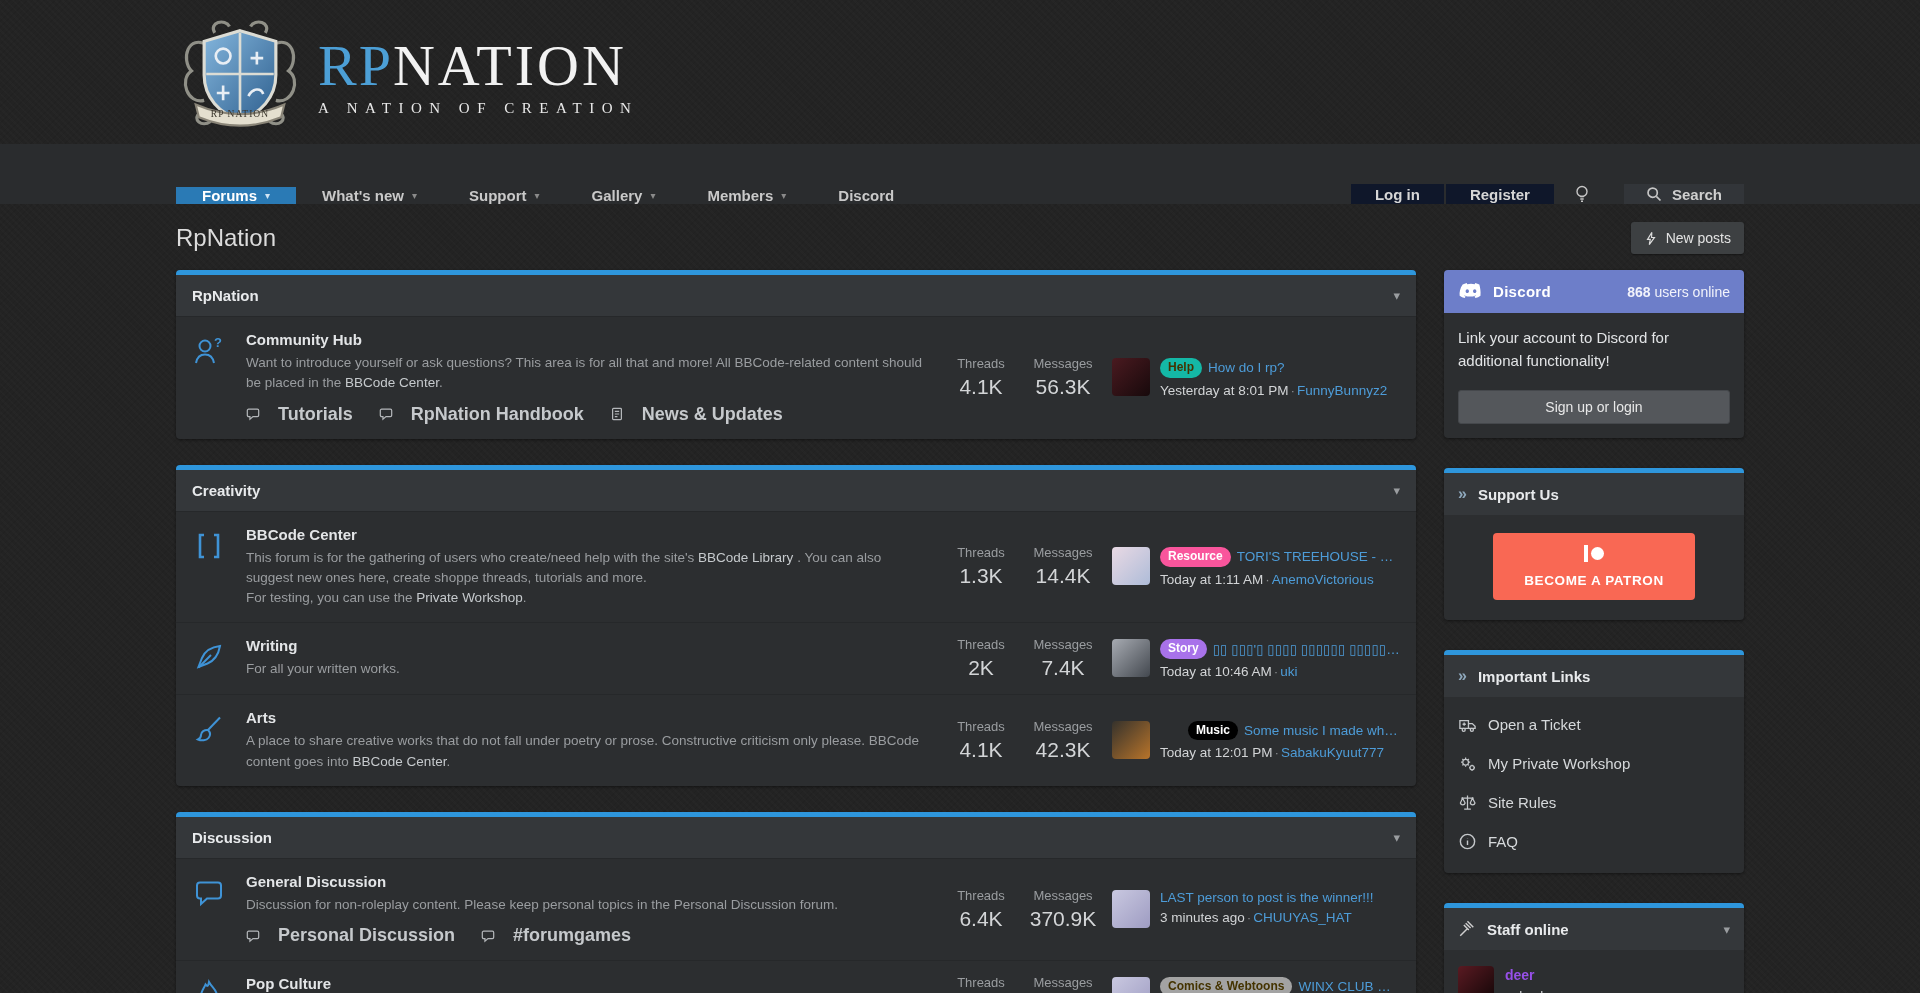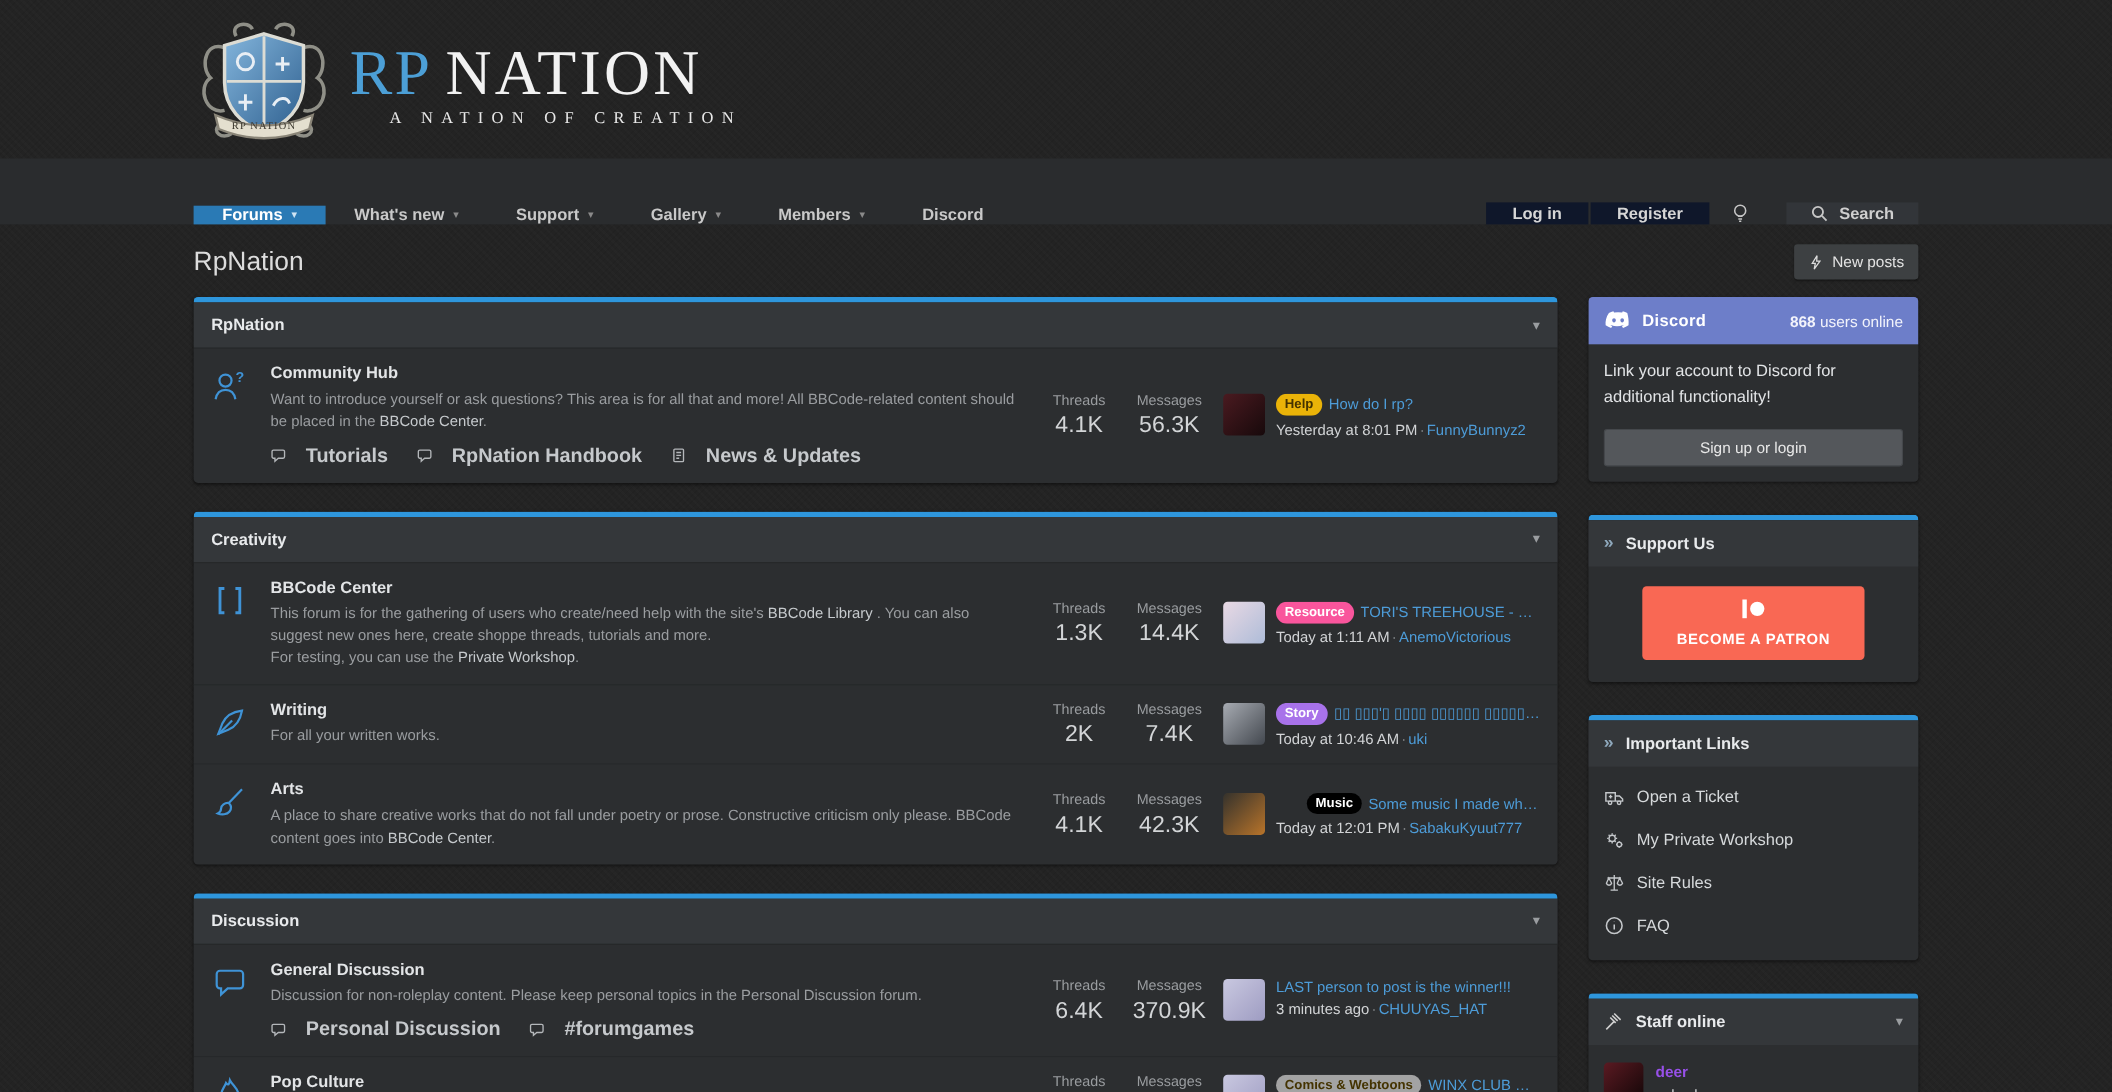--- a/index.html
+++ b/index.html
@@ -14,24 +14,24 @@
   }
   a { text-decoration:none; cursor:pointer; }
   .container { width:1568px; margin:0 auto; }
 
   
   .site-header { height:144px; }
   .header-inner { display:flex; align-items:center; height:100%; }
   .logo { display:flex; align-items:center; gap:14px; padding-top:4px; }
   .crest { width:128px; height:116px; }
   .wordmark { font-family:"Liberation Serif",serif; }
-  .wordline { display:flex; align-items:baseline; gap:12px; }
+  .wordline { display:flex; align-items:baseline; }
   .wm-rp { font-size:58px; color:#4c9fd6; letter-spacing:2px; }
   .wm-nation { font-size:58px; color:#f2f2f2; letter-spacing:3px; }
-  .wm-tagline { font-size:15px; color:#e9e9e9; letter-spacing:7.5px; margin-top:2px;margin-left:36px; }
+  .wm-tagline { font-size:15px; color:#e9e9e9; letter-spacing:7.5px; margin-top:2px; }
 
   
   .navbar { height:60px; background:#2a2c2e; }
   .nav-inner { display:flex; height:60px; align-items:flex-end; }
   .nav-left { display:flex; }
   .nav-tab { display:flex; align-items:center; padding:0 26px; font-size:15px; font-weight:700; color:#c9c9c9; }
   .nav-tab .chev { font-size:10px; color:#8a8a8a; margin-left:8px; }
   .nav-tab.active { background:#2a7ab5; color:#fff; }
   .nav-tab.active .chev { color:#cfe4f4; }
   .nav-right { margin-left:auto; display:flex; align-items:stretch; }
@@ -261,21 +261,21 @@
               </div>
             <div class="stat">
                 <div class="stat-label">Messages</div>
                 <div class="stat-value">56.3K</div>
               </div>
           </div>
           <div class="node-latest">
             <a class="avatar" style="--a1: #4a1a20; --a2: #17090b;"></a>
             <div class="latest-info">
               <div class="latest-line1">
-                <a class="badge" style="background-color: #eab308; color: rgb(68, 51, 0);">Help</a>
+                <a class="badge" style="background-color: #14b8a6; color: rgb(68, 51, 0);">Help</a>
                 <a class="latest-title">How do I rp?</a>
               </div>
               <div class="latest-line2">
                 <a class="latest-time">Yesterday at 8:01 PM</a><span class="dot-sep">·</span><a class="latest-user">FunnyBunnyz2</a>
               </div>
             </div>
           </div>
         </div>
       </div>
 

